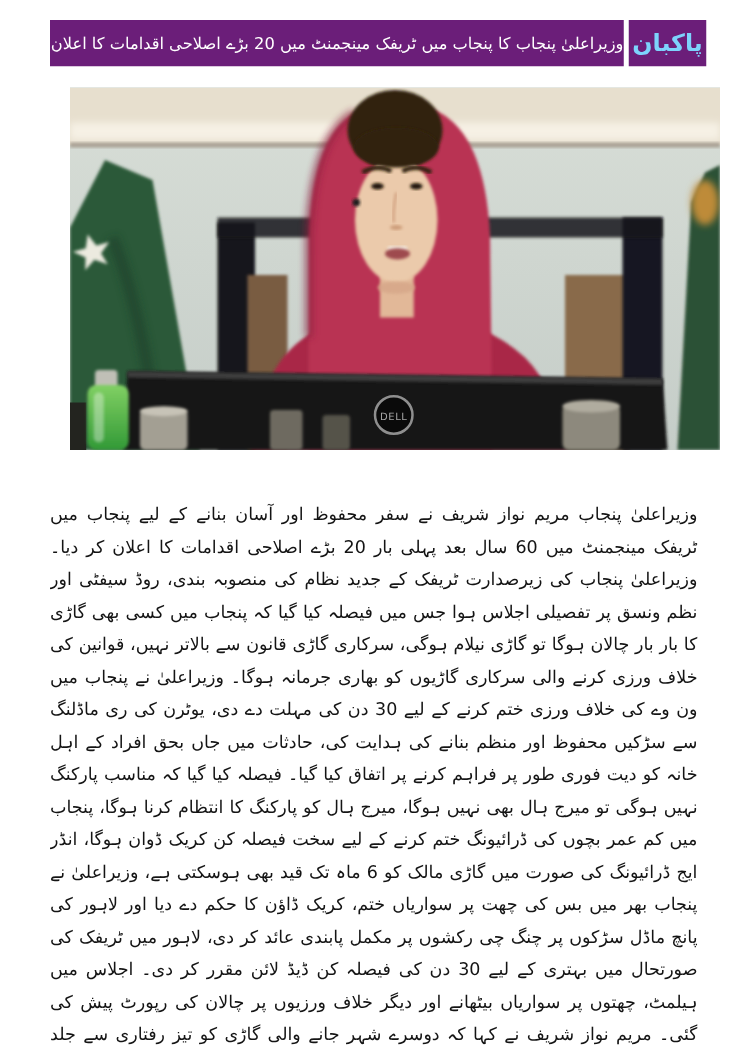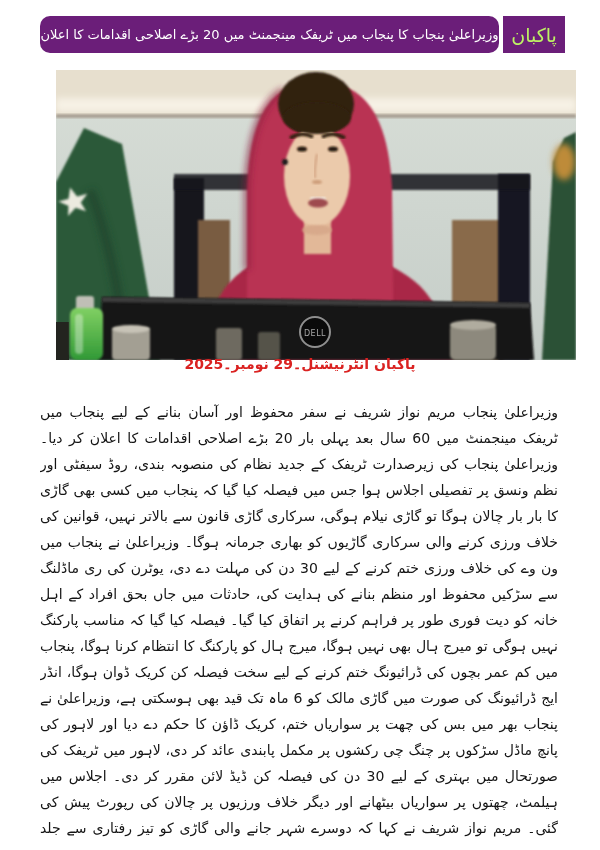--- a/index.html
+++ b/index.html
@@ -6,28 +6,28 @@
   .page{
     position:relative;width:600px;height:850px;background:#ffffff;
     overflow:hidden;font-family:"DejaVu Sans",sans-serif;
   }
   
   .masthead{
     position:absolute;top:16px;left:40px;right:35px;height:37px;
     display:flex;direction:rtl;gap:4px;
   }
   .logo-box{
-    width:62px;flex:0 0 62px;background:#6b1e79;color:#bef264;
+    width:62px;flex:0 0 62px;background:#6b1e79;color:#7dd3fc;
     display:flex;align-items:center;justify-content:center;
-    font-size:19px;font-weight:normal;
+    font-size:19px;font-weight:bold;
   }
   .headline-bar{
     flex:1;background:#6b1e79;color:#ffffff;
     display:flex;align-items:center;justify-content:center;
-    font-size:13px;white-space:nowrap;overflow:hidden;padding:0 6px;border-radius:10px;
+    font-size:13px;white-space:nowrap;overflow:hidden;padding:0 6px;
   }
   
   .photo{
     position:absolute;top:56px;left:42px;width:520px;height:290px;
     overflow:hidden;background:#cdd4cf;
   }
   .photo svg{display:block;filter:blur(0.5px) saturate(0.96);}
   
   .dateline{
     position:absolute;top:356px;left:0;right:0;text-align:center;
@@ -138,19 +138,18 @@
           <ellipse cx="75" cy="259" rx="19" ry="4" fill="#c7c3b6" filter="url(#soft)"></ellipse>
         </g>
         <g>
           <rect x="394" y="254" width="46" height="36" rx="5" fill="#8d897c" filter="url(#soft)"></rect>
           <ellipse cx="417" cy="255" rx="23" ry="5" fill="#b0ac9e" filter="url(#soft)"></ellipse>
         </g>
       </g>
     </svg>
   </figure>
 
-  <div class="dateline">پاکبان انٹرنیشنل۔29 نومبر۔2025</div>
 
   <article class="article">
     <p style="margin:0">وزیراعلیٰ پنجاب مریم نواز شریف نے سفر محفوظ اور آسان بنانے کے لیے پنجاب میں ٹریفک مینجمنٹ میں 60 سال بعد پہلی بار 20 بڑے اصلاحی اقدامات کا اعلان کر دیا۔ وزیراعلیٰ پنجاب کی زیرصدارت ٹریفک کے جدید نظام کی منصوبہ بندی، روڈ سیفٹی اور نظم ونسق پر تفصیلی اجلاس ہوا جس میں فیصلہ کیا گیا کہ پنجاب میں کسی بھی گاڑی کا بار بار چالان ہوگا تو گاڑی نیلام ہوگی، سرکاری گاڑی قانون سے بالاتر نہیں، قوانین کی خلاف ورزی کرنے والی سرکاری گاڑیوں کو بھاری جرمانہ ہوگا۔ وزیراعلیٰ نے پنجاب میں ون وے کی خلاف ورزی ختم کرنے کے لیے 30 دن کی مہلت دے دی، یوٹرن کی ری ماڈلنگ سے سڑکیں محفوظ اور منظم بنانے کی ہدایت کی، حادثات میں جاں بحق افراد کے اہل خانہ کو دیت فوری طور پر فراہم کرنے پر اتفاق کیا گیا۔ فیصلہ کیا گیا کہ مناسب پارکنگ نہیں ہوگی تو میرج ہال بھی نہیں ہوگا، میرج ہال کو پارکنگ کا انتظام کرنا ہوگا، پنجاب میں کم عمر بچوں کی ڈرائیونگ ختم کرنے کے لیے سخت فیصلہ کن کریک ڈوان ہوگا، انڈر ایج ڈرائیونگ کی صورت میں گاڑی مالک کو 6 ماہ تک قید بھی ہوسکتی ہے، وزیراعلیٰ نے پنجاب بھر میں بس کی چھت پر سواریاں ختم، کریک ڈاؤن کا حکم دے دیا اور لاہور کی پانچ ماڈل سڑکوں پر چنگ چی رکشوں پر مکمل پابندی عائد کر دی، لاہور میں ٹریفک کی صورتحال میں بہتری کے لیے 30 دن کی فیصلہ کن ڈیڈ لائن مقرر کر دی۔ اجلاس میں ہیلمٹ، چھتوں پر سواریاں بیٹھانے اور دیگر خلاف ورزیوں پر چالان کی رپورٹ پیش کی گئی۔ مریم نواز شریف نے کہا کہ دوسرے شہر جانے والی گاڑی کو تیز رفتاری سے جلد پہنچنے پر کارروائی کا سامنا کرنا پڑے گا، لاہور سمیت تمام شہروں میں ٹریفک کے معاملات کو بہتر کرنا پڑے گا، کوئی امتیاز نہ رکھا جائے، خلاف ورزی پر ہر شخص کو جرمانہ دینا پڑے گا۔ انہوں نے کہا کہ ٹریفک پولیس کو آخری چانس دے رہی ہوں، اگلا موقع نہیں ملے گا، نہ کر سکے تو نیا ڈیپارٹمنٹ بنانا پڑے گا، ہر چیز ٹھیک کر دی مگر ٹریفک کا برا حال ہے، ٹریفک قوانین کی خلاف ورزی اور مسلسل بے ہنگم ٹریفک ریاستی رٹ کمزور ہونے کے مترادف ہے۔</p>
   </article>
 
 </div>
 
 </body></html>

